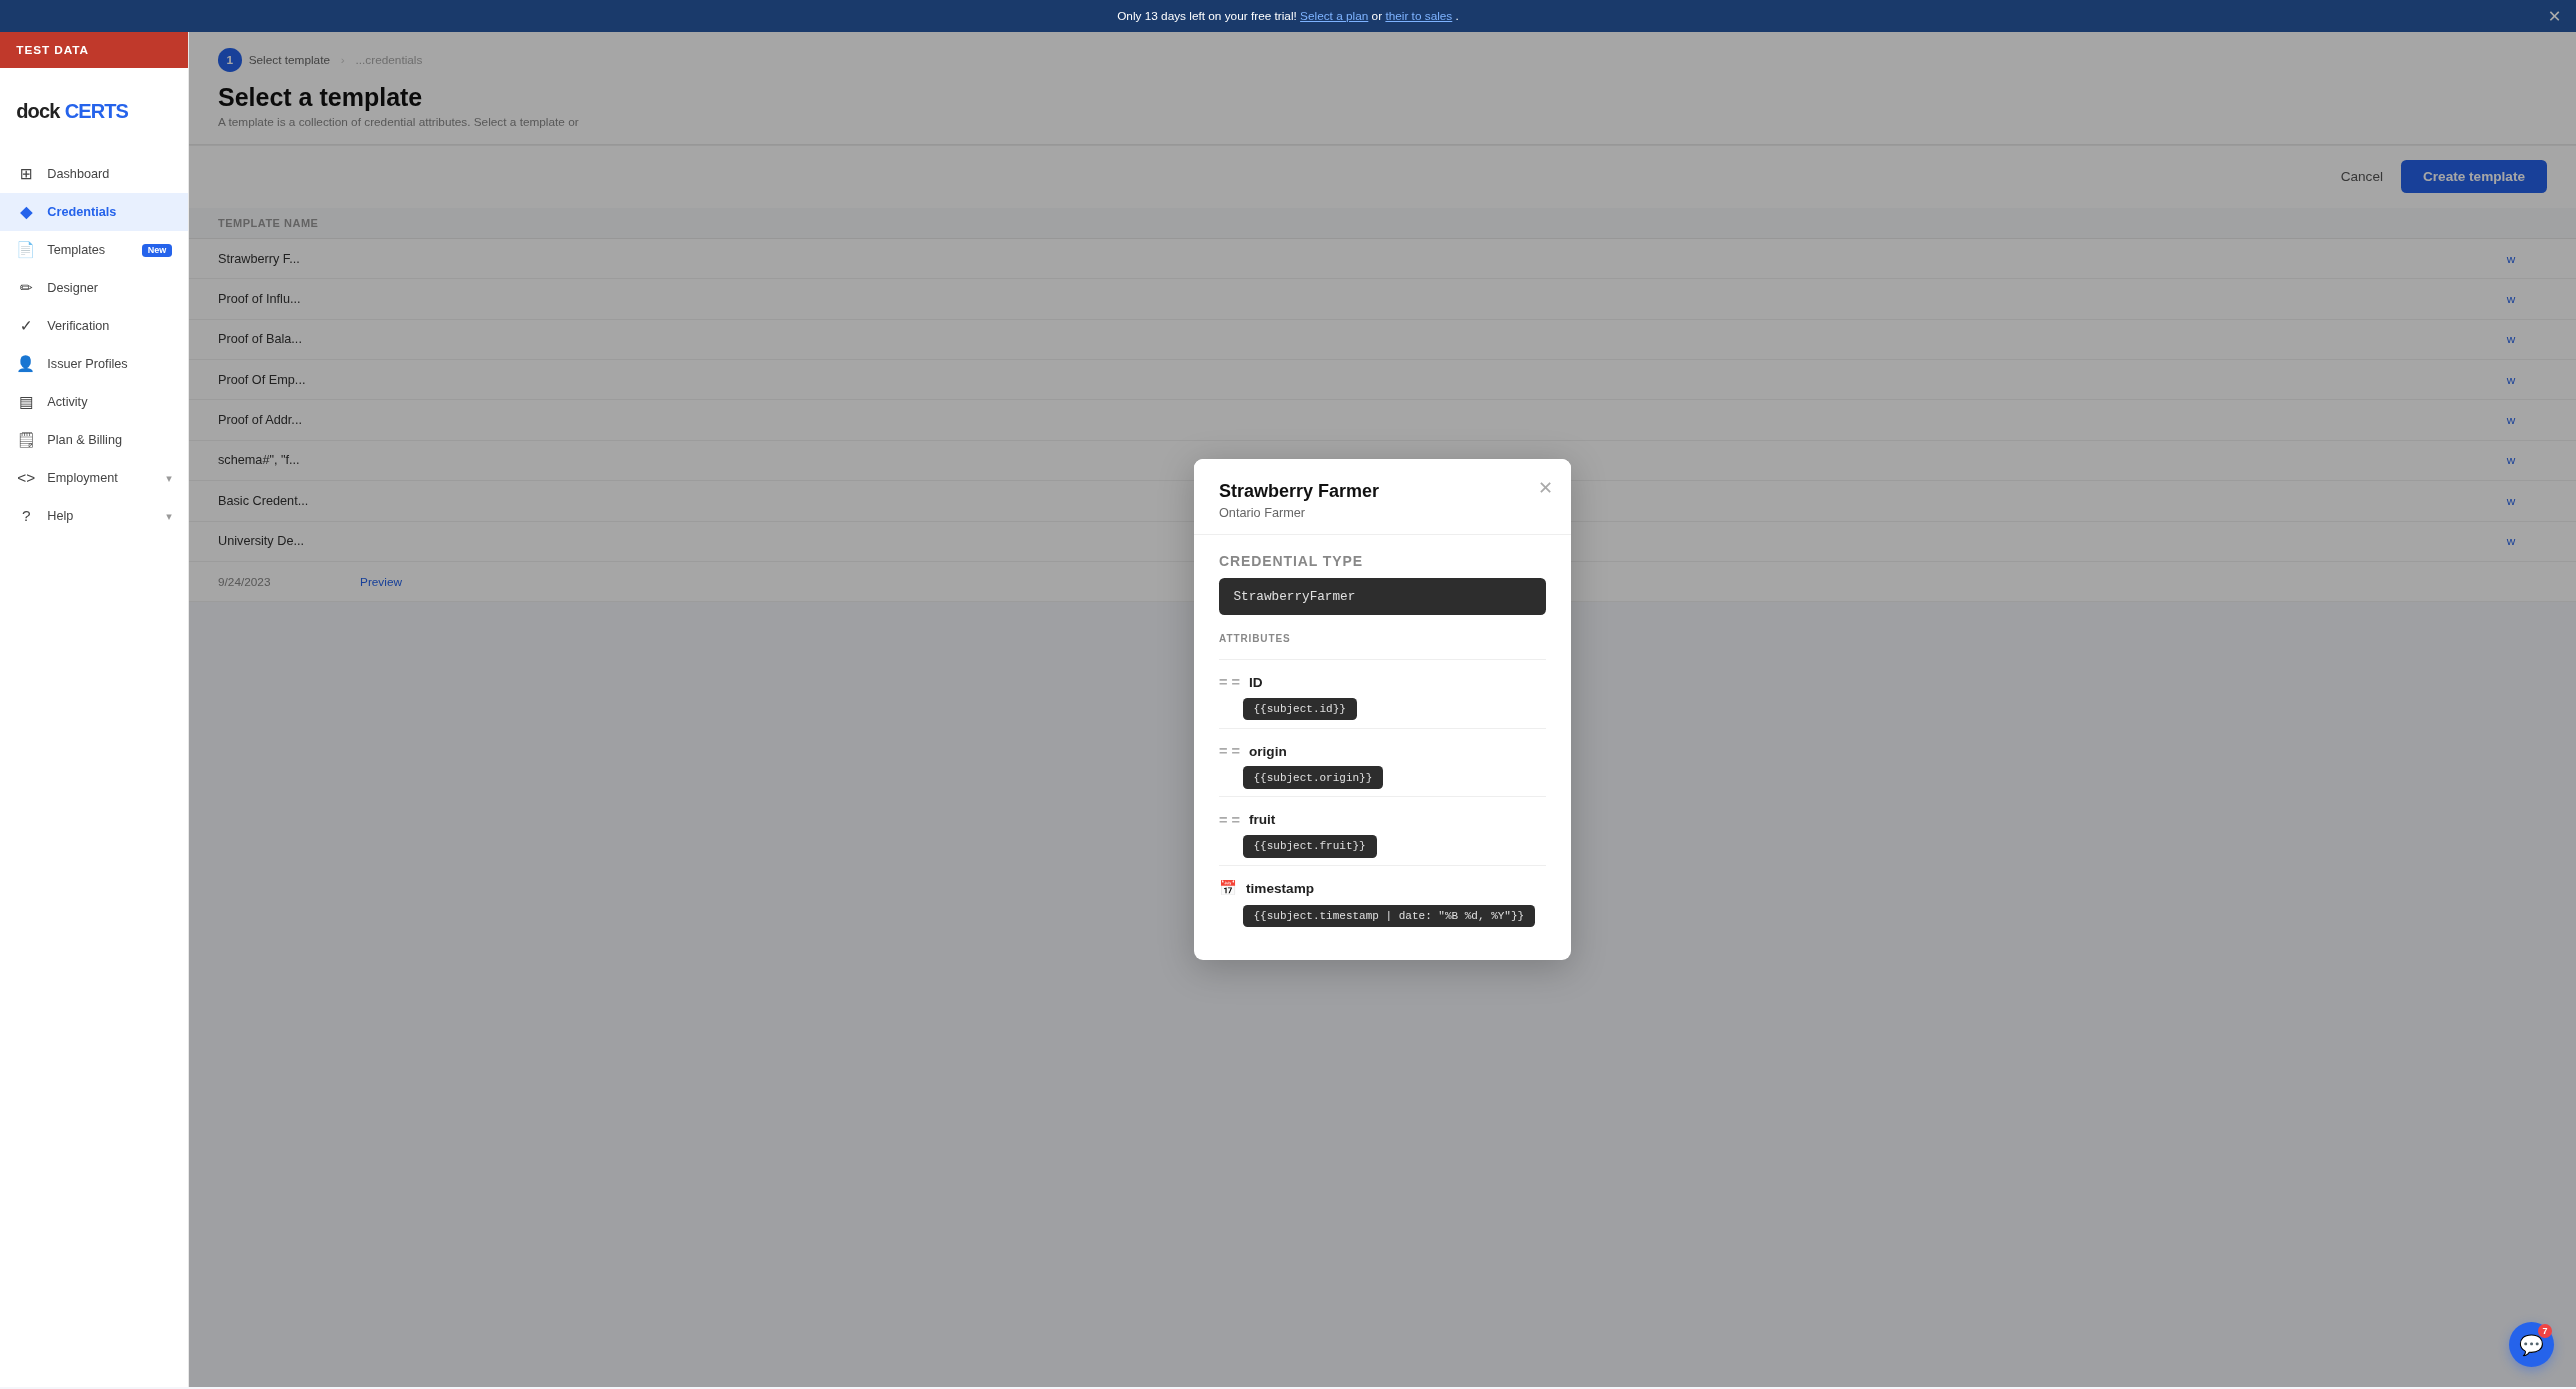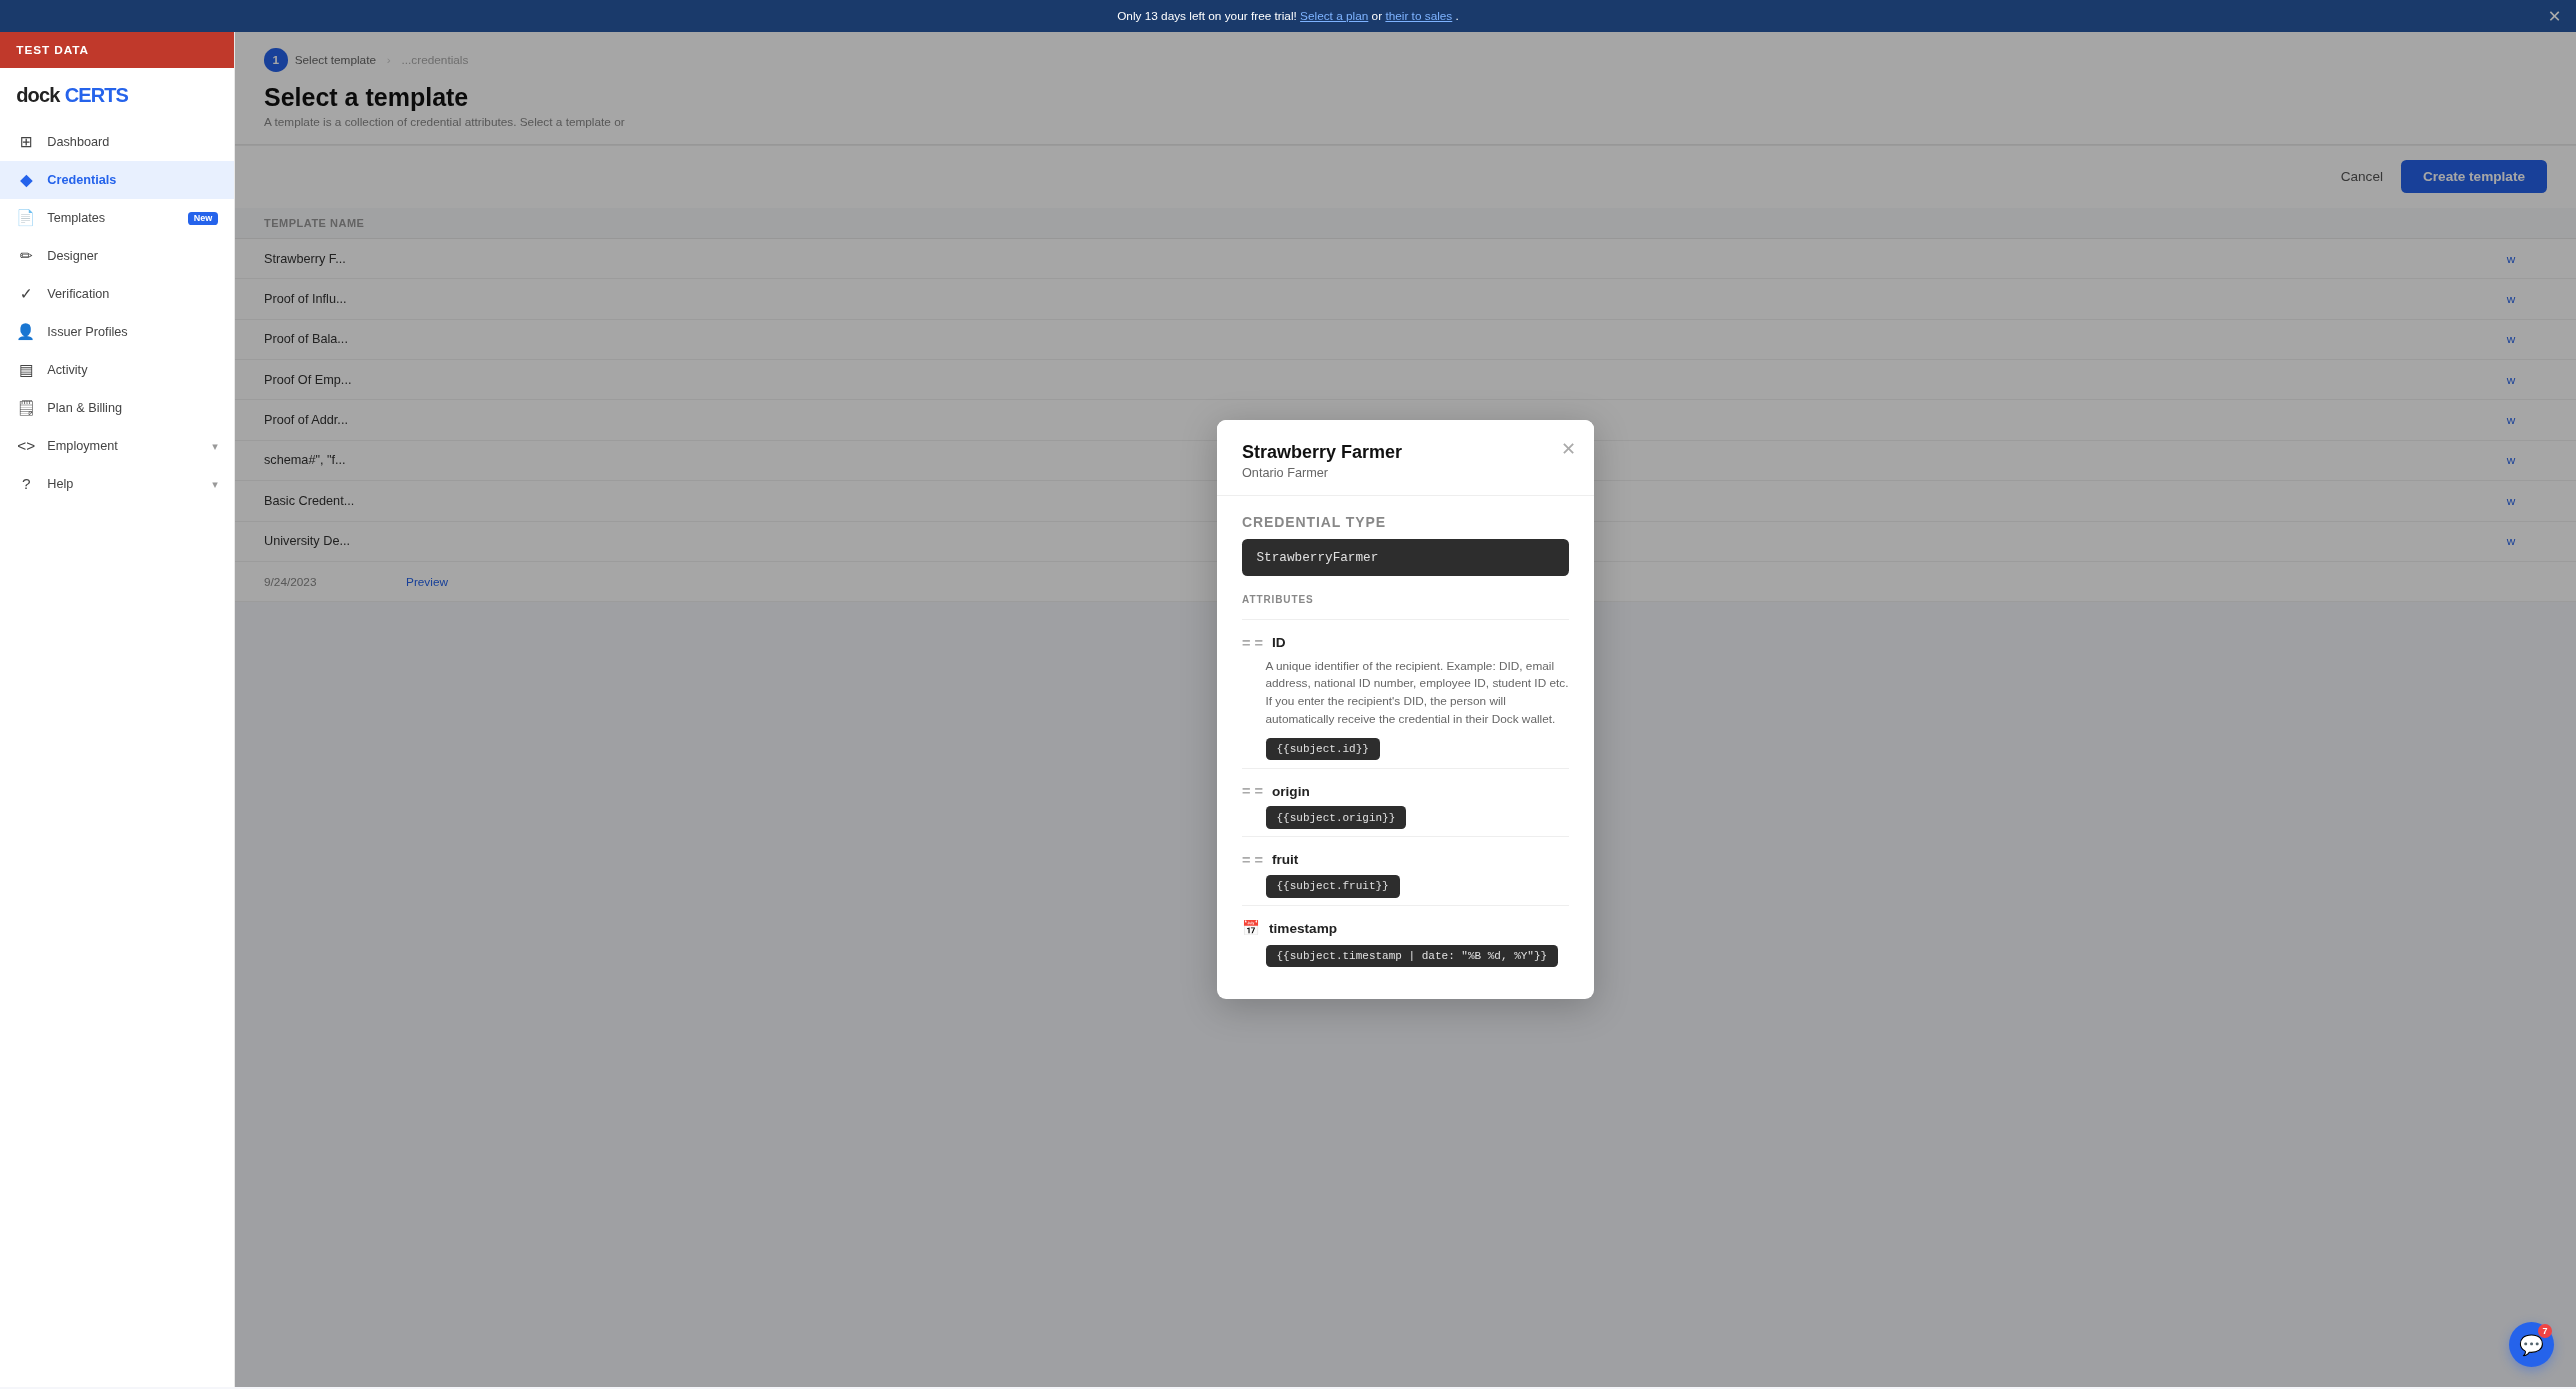--- a/index.html
+++ b/index.html
@@ -25,26 +25,27 @@
       transform: translateY(-50%);
       cursor: pointer;
       font-size: 16.3px;
       color: #aaa;
     }
 
     .app-layout { display: flex; height: calc(100vh - 34px); }
 
     
     .sidebar {
-      width: 235px;
+      width: 189px;
       background: #fff;
       border-right: 0.9px solid #e8e8e8;
       display: flex;
       flex-direction: column;
       flex-shrink: 0;
+      gap: 16px;
     }
     .sidebar-org-bar {
       background: #c0392b;
       color: #fff;
       padding: 11px 16.3px;
       font-size: 11.8px;
       font-weight: 600;
       letter-spacing: 0.9px;
     }
     .sidebar-logo {
@@ -467,21 +468,20 @@
           <div class="credential-type-box">StrawberryFarmer</div>
 
           <div class="attributes-section">
             <div class="attributes-label">ATTRIBUTES</div>
 
             <div class="attr-item">
               <div class="attr-header">
                 <span class="attr-equals">= =</span>
                 <span class="attr-name">ID</span>
               </div>
-              <div class="attr-description">A unique identifier of the recipient. Example: DID, email address, national ID number, employee ID, student ID etc. If you enter the recipient's DID, the person will automatically receive the credential in their Dock wallet.</div>
               <span class="attr-code">{{subject.id}}</span>
             </div>
 
             <div class="attr-item">
               <div class="attr-header">
                 <span class="attr-equals">= =</span>
                 <span class="attr-name">origin</span>
               </div>
               <span class="attr-code">{{subject.origin}}</span>
             </div>

